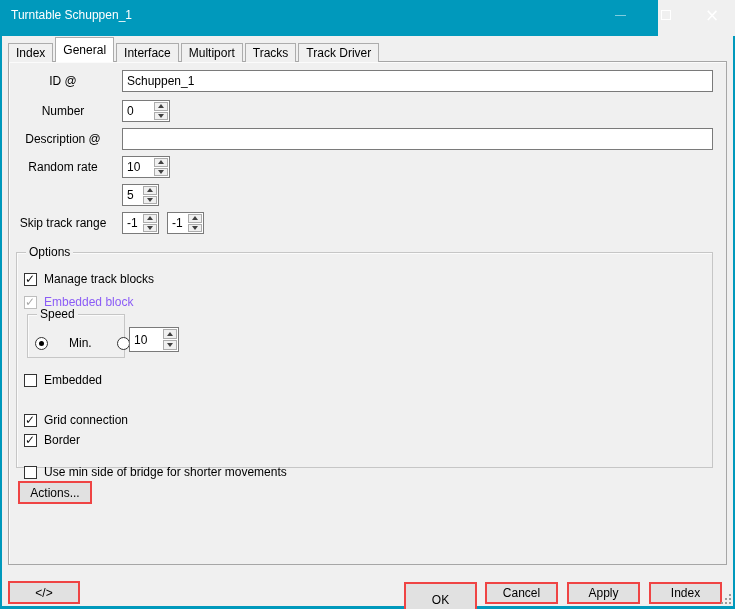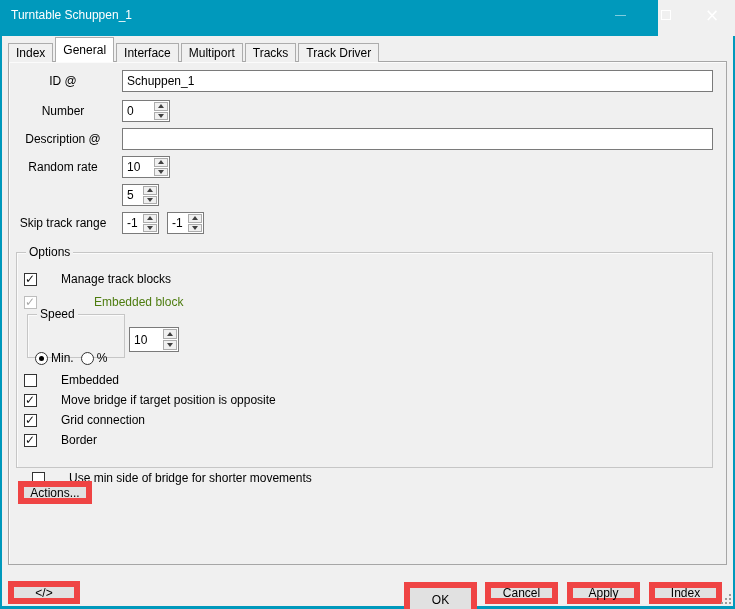--- a/index.html
+++ b/index.html
@@ -72,45 +72,45 @@
   .groupbox {
     position:absolute; border:1px solid #c6c6c6;
     box-shadow: inset 1px 1px 0 rgba(255,255,255,0.7);
   }
   .group-label {
     position:absolute; top:-8px; left:9px; background:#f0f0f0; padding:0 3px;
     white-space:nowrap;
   }
   
   .optrow {
-    position:absolute; display:flex; align-items:center; gap:24px; height:14px;
+    position:absolute; display:flex; align-items:center; gap:7px; height:14px;
     white-space:nowrap;
   }
   .cb {
     width:13px; height:13px; background:#fff; border:1px solid #333;
     position:relative; flex:0 0 auto;
   }
   .cb.checked::after {
     content:"\2713"; position:absolute; left:0px; top:-2px;
     font-family:"DejaVu Sans",sans-serif; font-size:12px; font-weight:bold; color:#111;
   }
   .optrow.disabled .cb { border-color:#bdbdbd; }
   .optrow.disabled .cb.checked::after { color:#a8a8a8; }
-  .optrow.disabled .opt-label { color:#4d7c0f;margin-left:33px; }
+  .optrow.disabled .opt-label { color:#8b5cf6; }
   .radio {
     width:13px; height:13px; border-radius:50%; background:#fff; border:1px solid #333;
     position:relative; flex:0 0 auto;
   }
   .radio.checked::after {
     content:""; position:absolute; left:3px; top:3px; width:5px; height:5px;
     border-radius:50%; background:#000;
   }
   
   .btn {
-    position:absolute; background:#e1e1e1; border:6px solid #ef4444;
+    position:absolute; background:#e1e1e1; border:2px solid #ef4444;
     display:flex; align-items:center; justify-content:center;
     font-family:"Liberation Sans",sans-serif; font-size:12px; color:#000; cursor:default;
     white-space:nowrap;
   }
   
   .grip { position:absolute; left:721px; top:594px; width:12px; height:12px; }
   .grip-dots {
     position:absolute; left:0; top:0; width:2px; height:2px;
     box-shadow: 8px 0 #9a9a9a, 4px 4px #9a9a9a, 8px 4px #9a9a9a,
                 0 8px #9a9a9a, 4px 8px #9a9a9a, 8px 8px #9a9a9a;
@@ -224,21 +224,21 @@
         <span class="opt-label">Manage track blocks</span>
       </div>
 
       <div class="optrow disabled" style="left:7px; top:42px;">
         <span class="cb checked"></span>
         <span class="opt-label">Embedded block</span>
       </div>
 
       <div class="groupbox" style="left:10px; top:61px; width:98px; height:44px;">
         <span class="group-label">Speed</span>
-        <div class="optrow" style="left:7px; top:36px; gap:3px;">
+        <div class="optrow" style="left:7px; top:21px; gap:21px;">
           <span class="radio checked"></span>
           <span class="opt-label" style="margin-right:4px;">Min.</span>
           <span class="radio"></span>
           <span class="opt-label">%</span>
         </div>
       </div>
 
       <div class="spin" style="left:112px; top:74px; width:50px; height:25px;">
         <span class="spin-value">10</span>
         <span class="spin-btns">
@@ -249,36 +249,32 @@
               <i class="arr-dn"></i>
             </span>
         </span>
       </div>
 
       <div class="optrow" style="left:7px; top:120px;">
         <span class="cb"></span>
         <span class="opt-label">Embedded</span>
       </div>
 
-      <div class="optrow" style="left:7px; top:140px;">
-        <span class="cb checked"></span>
-        <span class="opt-label">Move bridge if target position is opposite</span>
-      </div>
 
       <div class="optrow" style="left:7px; top:160px;">
         <span class="cb checked"></span>
         <span class="opt-label">Grid connection</span>
       </div>
 
       <div class="optrow" style="left:7px; top:180px;">
         <span class="cb checked"></span>
         <span class="opt-label">Border</span>
       </div>
 
-      <div class="optrow" style="left:7px; top:218px;margin-left:8px;">
+      <div class="optrow" style="left:7px; top:212px;">
         <span class="cb"></span>
         <span class="opt-label">Use min side of bridge for shorter movements</span>
       </div>
     </div>
 
     <div class="btn" style="left:9px; top:419px; width:74px; height:23px;">Actions...</div>
   </div>
 
   <div class="btn" style="left:8px; top:581px; width:72px; height:23px;">&lt;/&gt;</div>
   <div class="btn" style="left:404px; top:582px; width:73px; height:36px;">OK</div>

